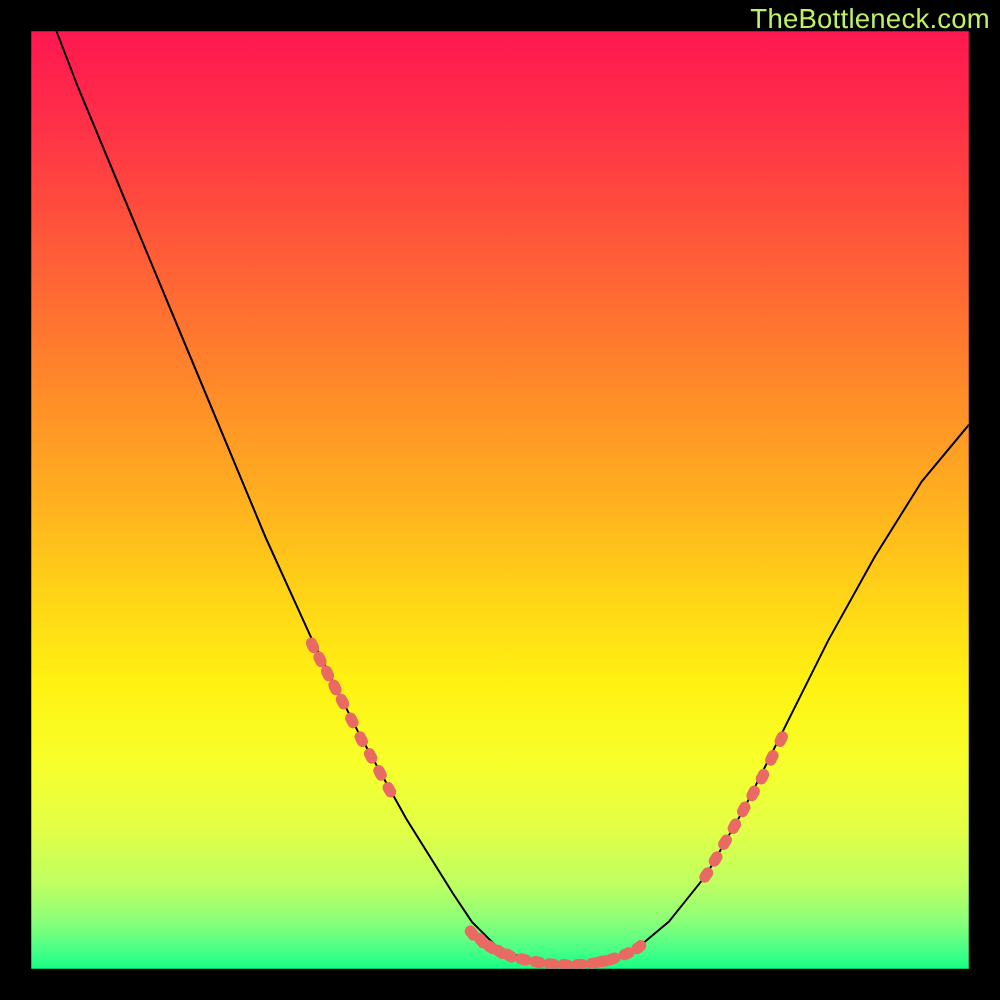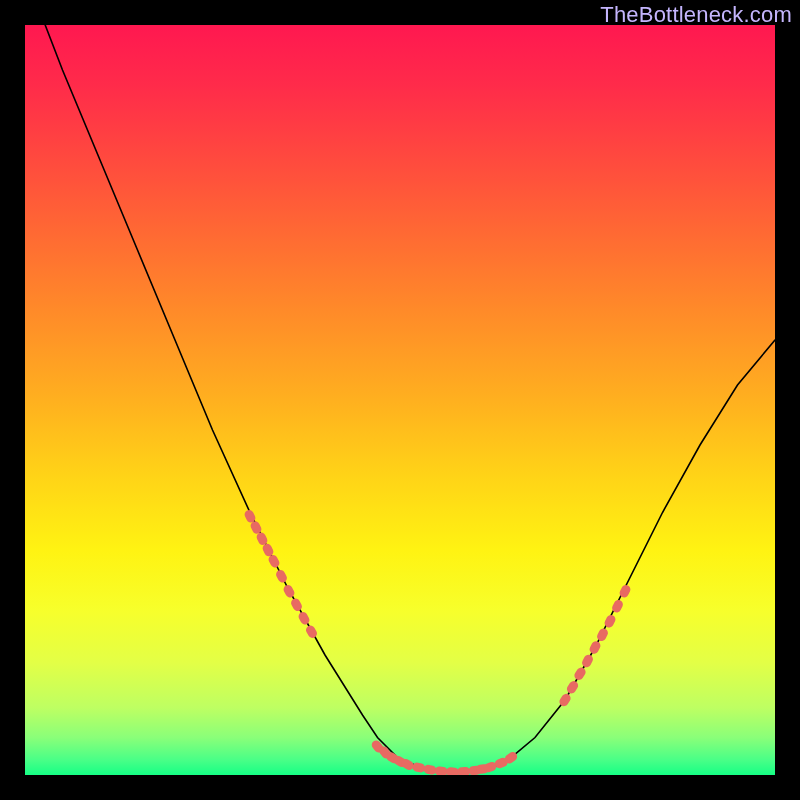--- a/index.html
+++ b/index.html
@@ -10,21 +10,21 @@
     height: 800px;
     background: #000;
   }
   .watermark {
     position: absolute;
     top: 2px;
     right: 8px;
     font-family: Arial, sans-serif;
     font-size: 22px;
     font-weight: 500;
-    color: #c4b5fd;
+    color: #bef264;
     letter-spacing: 0.2px;
     z-index: 10;
   }
   .plot-area {
     position: absolute;
     left: 25px;
     top: 25px;
     width: 750px;
     height: 750px;
   }

